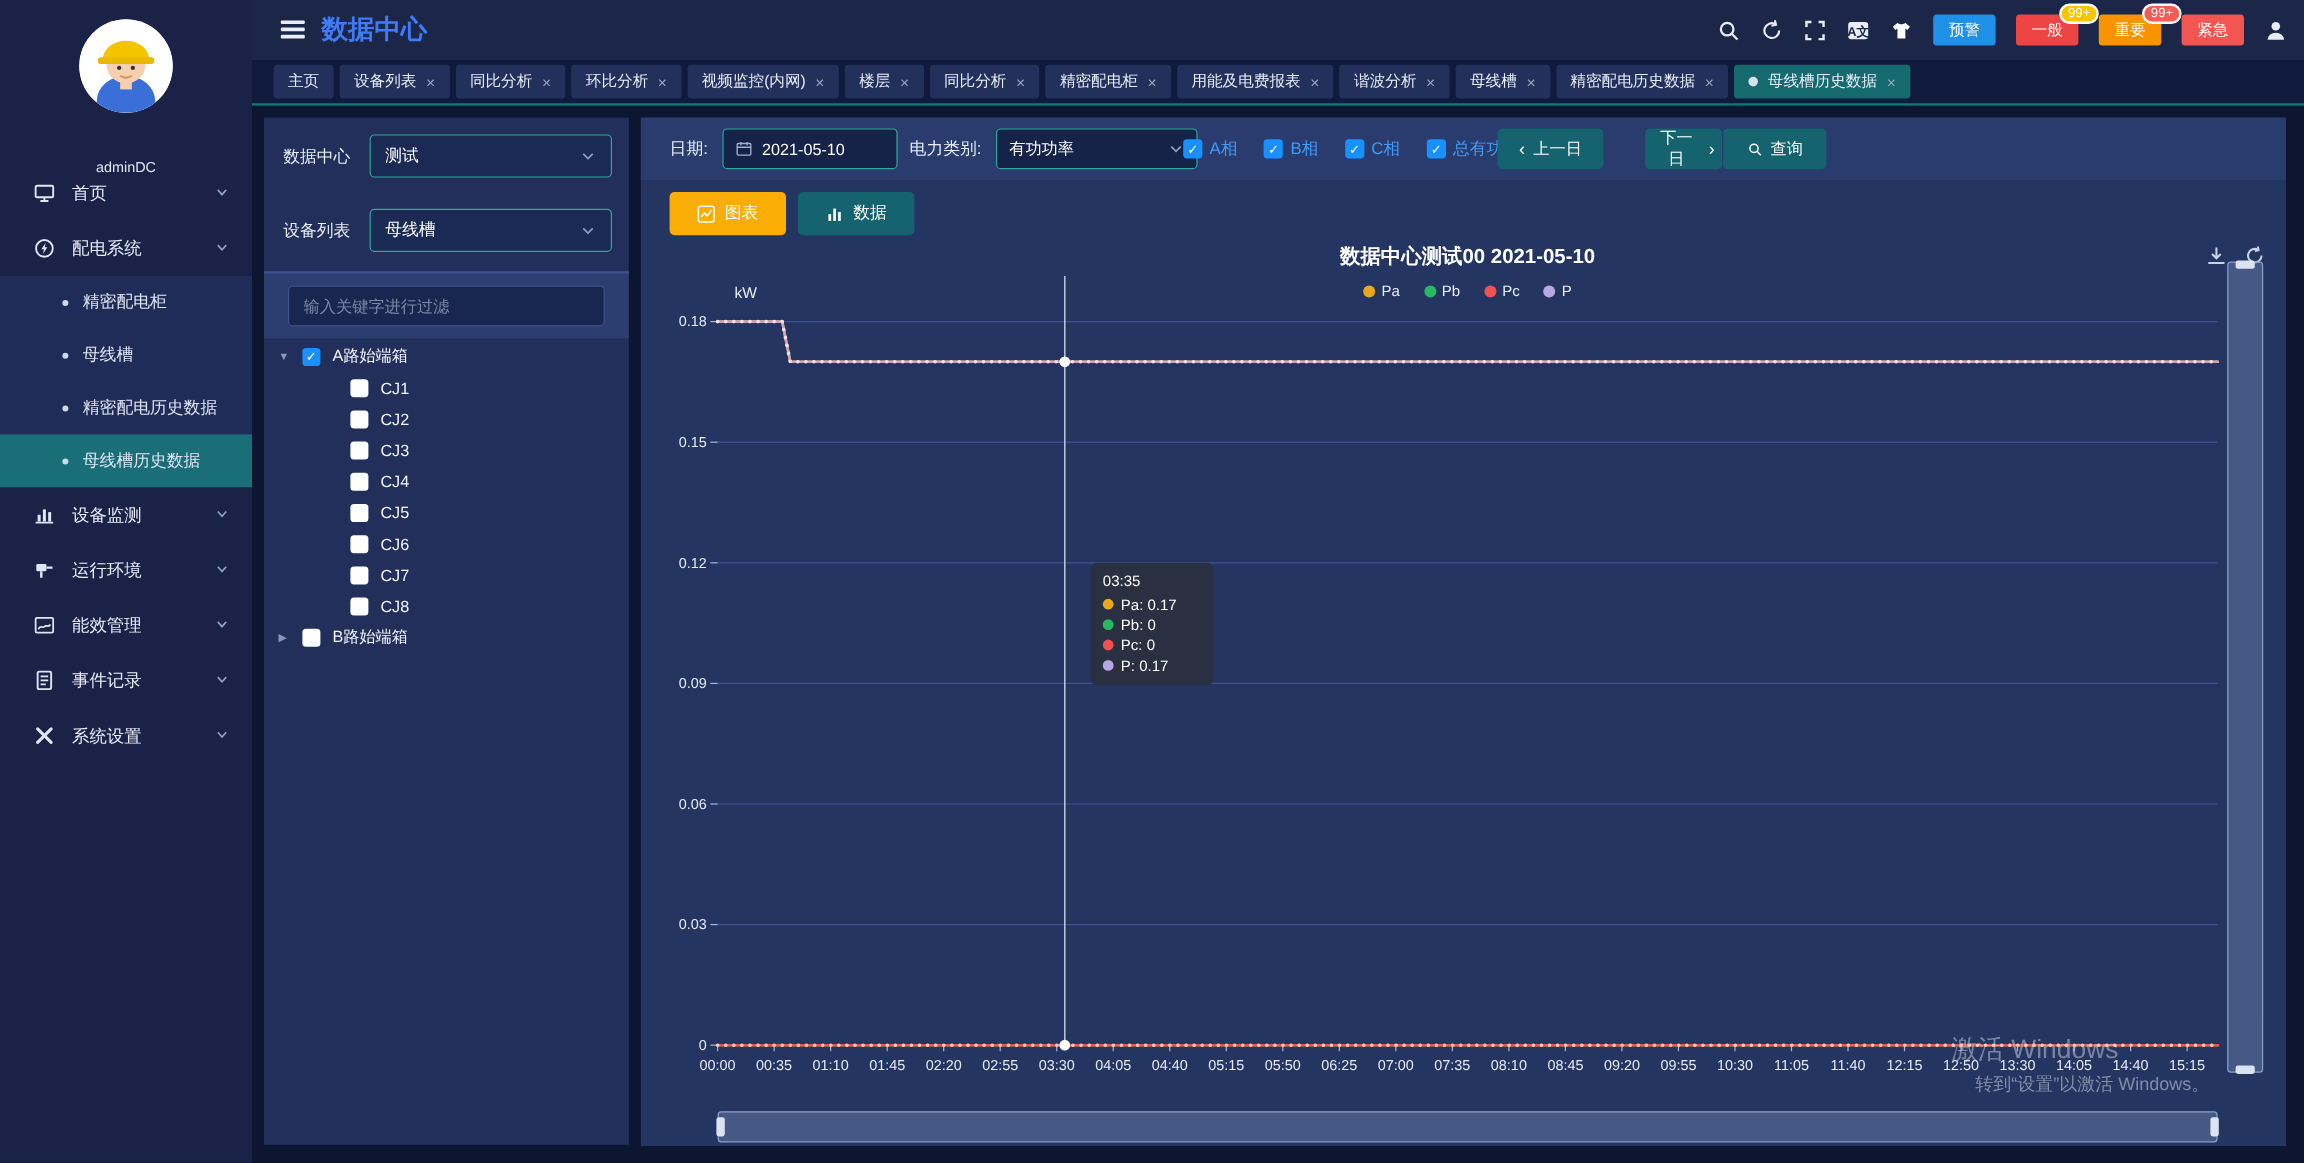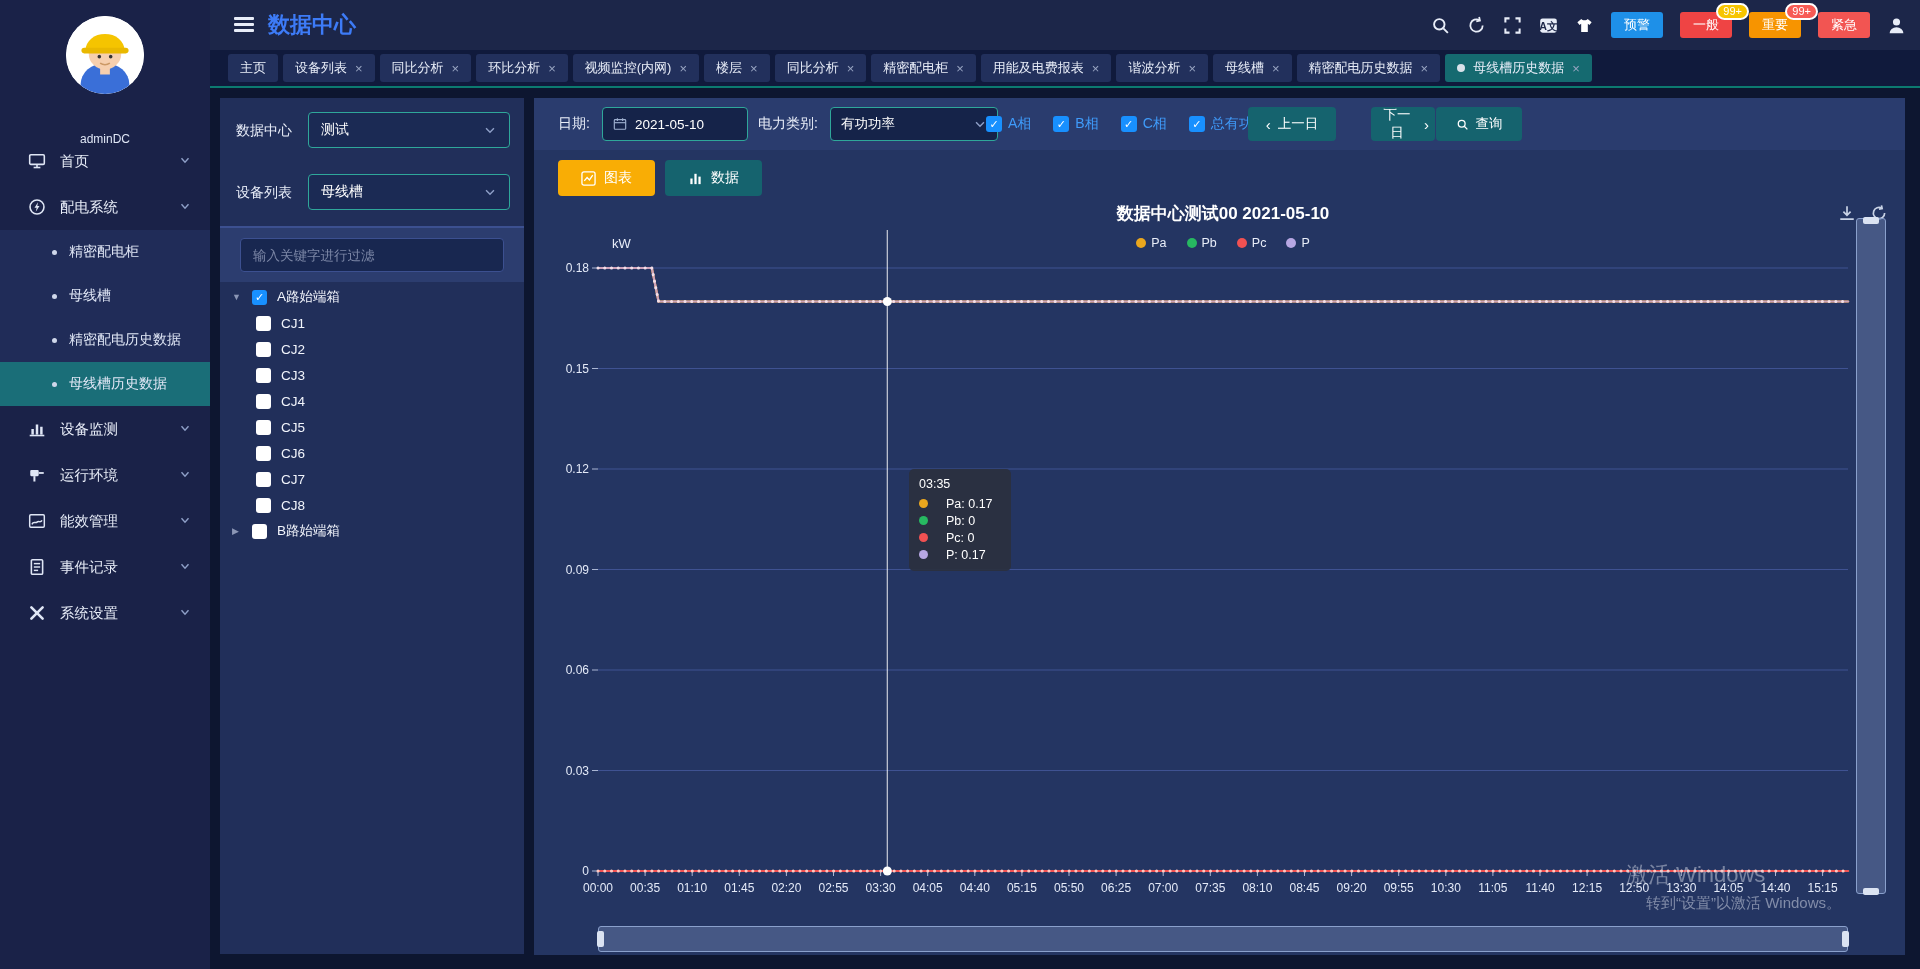--- a/index.html
+++ b/index.html
@@ -45,21 +45,21 @@
   .select{position:absolute;left:88px;width:202px;height:36px;border:1px solid #2fa79a;border-radius:4px;background:#1b2a54;
           display:flex;align-items:center;padding:0 12px;box-sizing:border-box;font-size:14px;color:#fff;cursor:pointer;}
   .select .sp{flex:1;}
   .search-band{position:absolute;left:0;right:0;top:128px;height:54px;background:#2c3d6f;border-top:2px solid #3c5090;}
   .search-input{position:absolute;left:20px;top:10px;width:264px;height:34px;background:#182750;border:1px solid #3c5090;
                 border-radius:4px;color:#fff;padding:0 12px;font-size:13.5px;box-sizing:border-box;font-family:"Liberation Sans",sans-serif;}
   .search-input::placeholder{color:#7c87a6;}
   .tree{position:absolute;left:0;right:0;top:186px;}
   .t-row{height:26px;display:flex;align-items:center;font-size:13.5px;color:#f2f5fc;cursor:pointer;}
   .t-caret{width:12px;margin-left:12px;color:#8b96b5;font-size:10px;}
-  .t-row.child{padding-left:28px;}
+  .t-row.child{padding-left:64px;}
   .cb{width:16px;height:16px;border-radius:3px;display:flex;align-items:center;justify-content:center;
       font-size:11px;color:#fff;box-sizing:border-box;}
   .cb.on{background:#1890ff;}
   .cb.off{background:#fff;}
   .t-row .cb{width:15px;height:15px;margin-left:8px;}
   .t-row .t-lab{margin-left:10px;}
   
   .chart-panel{position:absolute;left:534px;top:98px;width:1371px;height:857px;background:#243562;}
   .ctoolbar{position:absolute;left:0;top:0;right:0;height:52px;background:#2a3c6e;}
   .tb-label{position:absolute;top:17px;font-size:14px;color:#e8edf8;}
@@ -73,21 +73,21 @@
   .vbtn{position:absolute;top:62px;width:97px;height:36px;border-radius:4px;color:#fff;font-size:14px;
         display:flex;align-items:center;justify-content:center;gap:8px;cursor:pointer;}
   .chart-title{position:absolute;left:64px;top:104px;width:1250px;text-align:center;font-size:17px;font-weight:bold;color:#fff;}
   .legend{position:absolute;left:64px;top:138px;width:1250px;display:flex;justify-content:center;gap:20px;}
   .lg-item{display:flex;align-items:center;gap:5px;font-size:12.5px;color:#e8edf8;cursor:pointer;}
   .lg-dot{width:10px;height:10px;border-radius:50%;}
   .kw{position:absolute;left:54px;top:138px;font-size:13px;color:#e8edf8;padding-left:24px;}
   .tooltip{position:absolute;left:375px;top:371px;width:82px;background:rgba(42,48,63,.94);border-radius:5px;
            padding:8px 10px;font-size:12.5px;color:#fff;z-index:5;}
   .tooltip .tt-time{margin-bottom:4px;}
-  .tt-row{display:flex;align-items:center;gap:18px;height:17px;}
+  .tt-row{display:flex;align-items:center;gap:6px;height:17px;}
   .tt-dot{width:9px;height:9px;border-radius:50%;}
   .hslider{position:absolute;left:64px;top:828px;width:1250px;height:26px;background:rgba(140,162,205,.33);
            border:1px solid #8aa0cc;border-radius:3px;box-sizing:border-box;cursor:pointer;}
   .hslider .hnd{position:absolute;width:7px;height:16px;top:4px;background:#dbe3f2;border-radius:2px;}
   .vslider{position:absolute;left:1322px;top:120px;width:30px;height:676px;background:rgba(140,162,205,.33);
            border:1px solid #8aa0cc;border-radius:3px;box-sizing:border-box;cursor:pointer;}
   .vslider .hnd{position:absolute;height:7px;width:16px;left:6px;background:#dbe3f2;border-radius:2px;}
   .cicon{position:absolute;width:18px;height:18px;cursor:pointer;}
   .watermark1{position:absolute;left:1626px;top:860px;font-size:22px;color:rgba(205,212,226,.5);z-index:9;}
   .watermark2{position:absolute;left:1646px;top:894px;font-size:15px;color:rgba(205,212,226,.55);z-index:9;}

